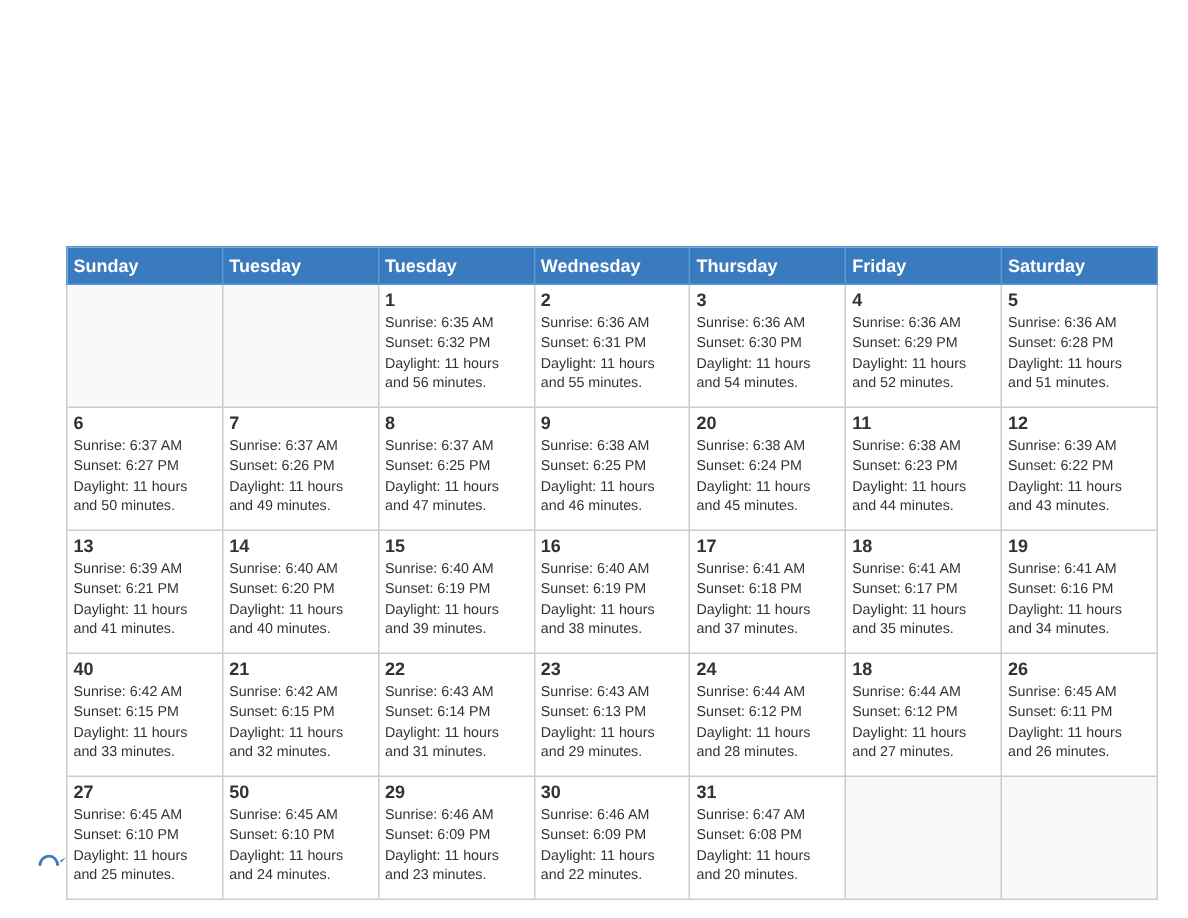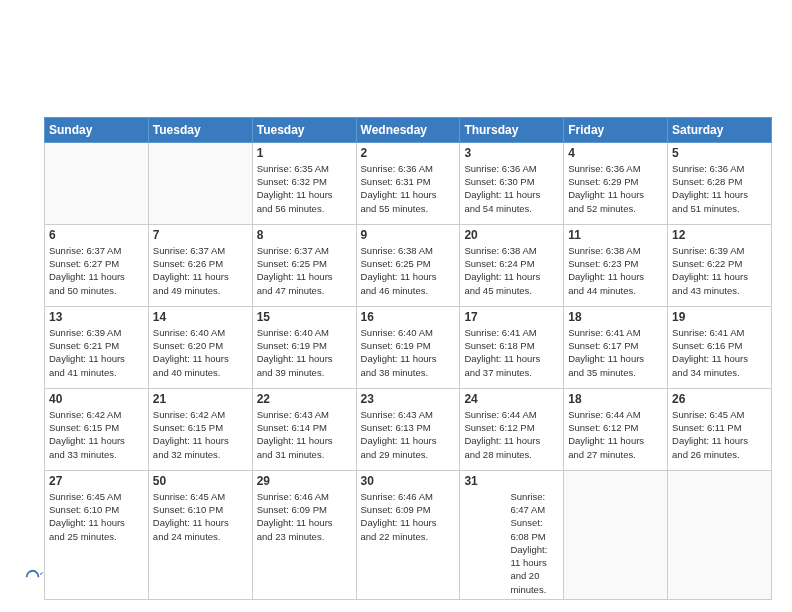--- a/index.html
+++ b/index.html
@@ -350,21 +350,21 @@
           </td>
           <td>
             <span class="day-num">30</span>
             <div class="day-info" style="white-space: pre-line;">Sunrise: 6:46 AM
 Sunset: 6:09 PM
 Daylight: 11 hours
 and 22 minutes.</div>
           </td>
           <td>
             <span class="day-num">31</span>
-            <div class="day-info" style="white-space: pre-line; margin-left: 46px;">Sunrise: 6:47 AM
+            <div class="day-info" style="white-space: pre-line;">Sunrise: 6:47 AM
 Sunset: 6:08 PM
 Daylight: 11 hours
 and 20 minutes.</div>
           </td>
           <td class="empty"></td>
           <td class="empty"></td>
         </tr>
       </tbody>
   </table>
 </div>

